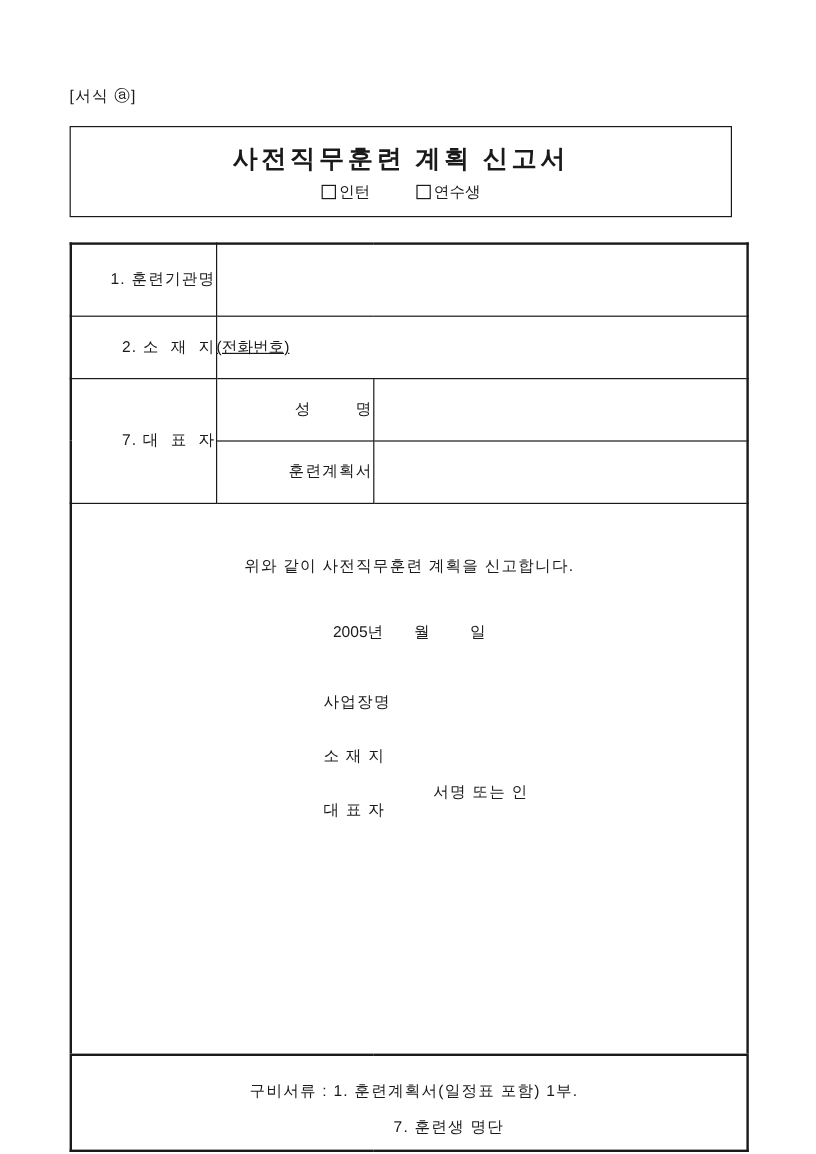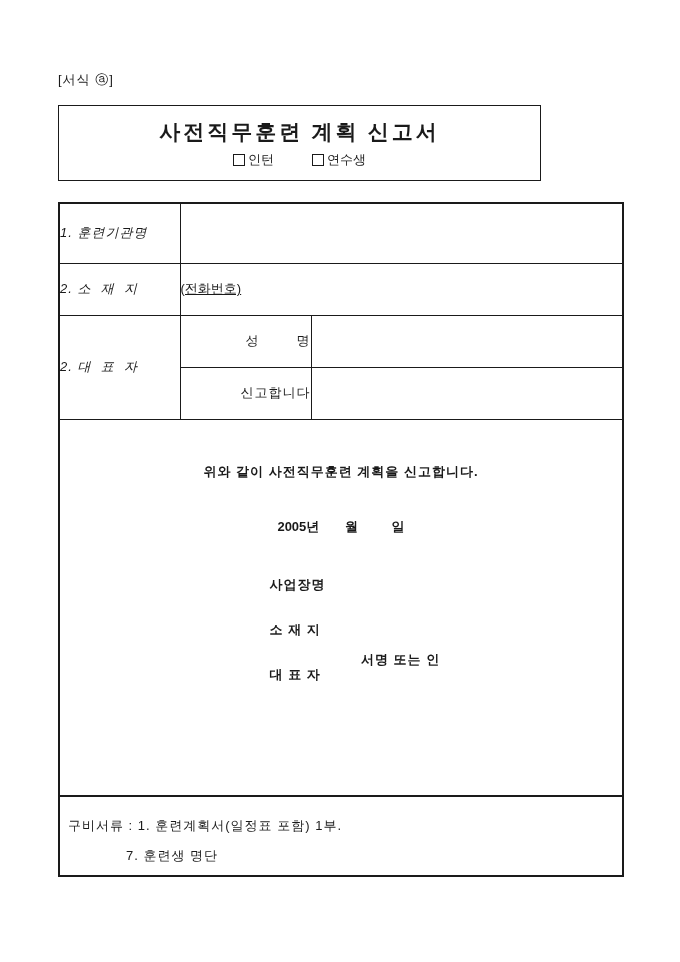--- a/index.html
+++ b/index.html
@@ -25,21 +25,21 @@
     top: 71px;
     font-size: 13px;
     letter-spacing: 1px;
   }
 
   
   .title-box {
     position: absolute;
     left: 58px;
     top: 105px;
-    width: 483px;
+    width: 552px;
     height: 76px;
     border: 1px solid #1a1a1a;
     text-align: center;
     box-sizing: border-box;
   }
   .title {
     margin: 12px 0 5px 0;
     font-family: "Liberation Serif", "DejaVu Serif", serif;
     font-weight: bold;
     font-size: 21px;
@@ -74,29 +74,28 @@
   .form-table td {
     border: 1px solid #1a1a1a;
     padding: 0;
     box-sizing: border-box;
   }
   .form-table { border: 2px solid #1a1a1a; }
 
   .row-org   { height: 60px; }
   .row-addr  { height: 52px; }
   .row-sub   { height: 52px; }
-  .row-body  { height: 377px; font-weight: bold; }
-  .row-attach{ height: 80px; }
+  .row-body  { height: 460px; }
+  .row-attach{ height: 80px; text-align: center; }
 
   .label-cell {
-    text-align: left;
+    text-align: right;
     vertical-align: middle;
     letter-spacing: 1px;
     white-space: pre;
-    font-style: italic;
   }
   .sublabel-cell {
     text-align: right;
     vertical-align: middle;
     white-space: pre;
     letter-spacing: 1px;
   }
   .value-cell { vertical-align: middle; }
   .addr-cell { padding-left: 272px; text-decoration: underline; }
 
@@ -178,27 +177,27 @@
         <td class="label-cell">1. 훈련기관명</td>
         <td class="value-cell" colspan="2"></td>
       </tr>
 
       <tr class="row-addr">
         <td class="label-cell">2. 소  재  지</td>
         <td class="value-cell addr-cell" colspan="2"><span>(전화번호)</span></td>
       </tr>
 
       <tr class="row-sub">
-        <td class="label-cell" rowspan="2">2. 대  표  자</td>
+        <td class="label-cell" rowspan="2">7. 대  표  자</td>
         <td class="sublabel-cell">성        명</td>
         <td class="value-cell"></td>
       </tr>
 
       <tr class="row-sub">
-        <td class="sublabel-cell">신고합니다</td>
+        <td class="sublabel-cell">훈련계획서</td>
         <td class="value-cell"></td>
       </tr>
 
       <tr class="row-body">
         <td class="body-cell" colspan="3">
           <div class="statement">위와 같이 사전직무훈련 계획을 신고합니다.</div>
 
           <div class="date-line">
             <span>2005년</span>
             <span class="date-month">월</span>

